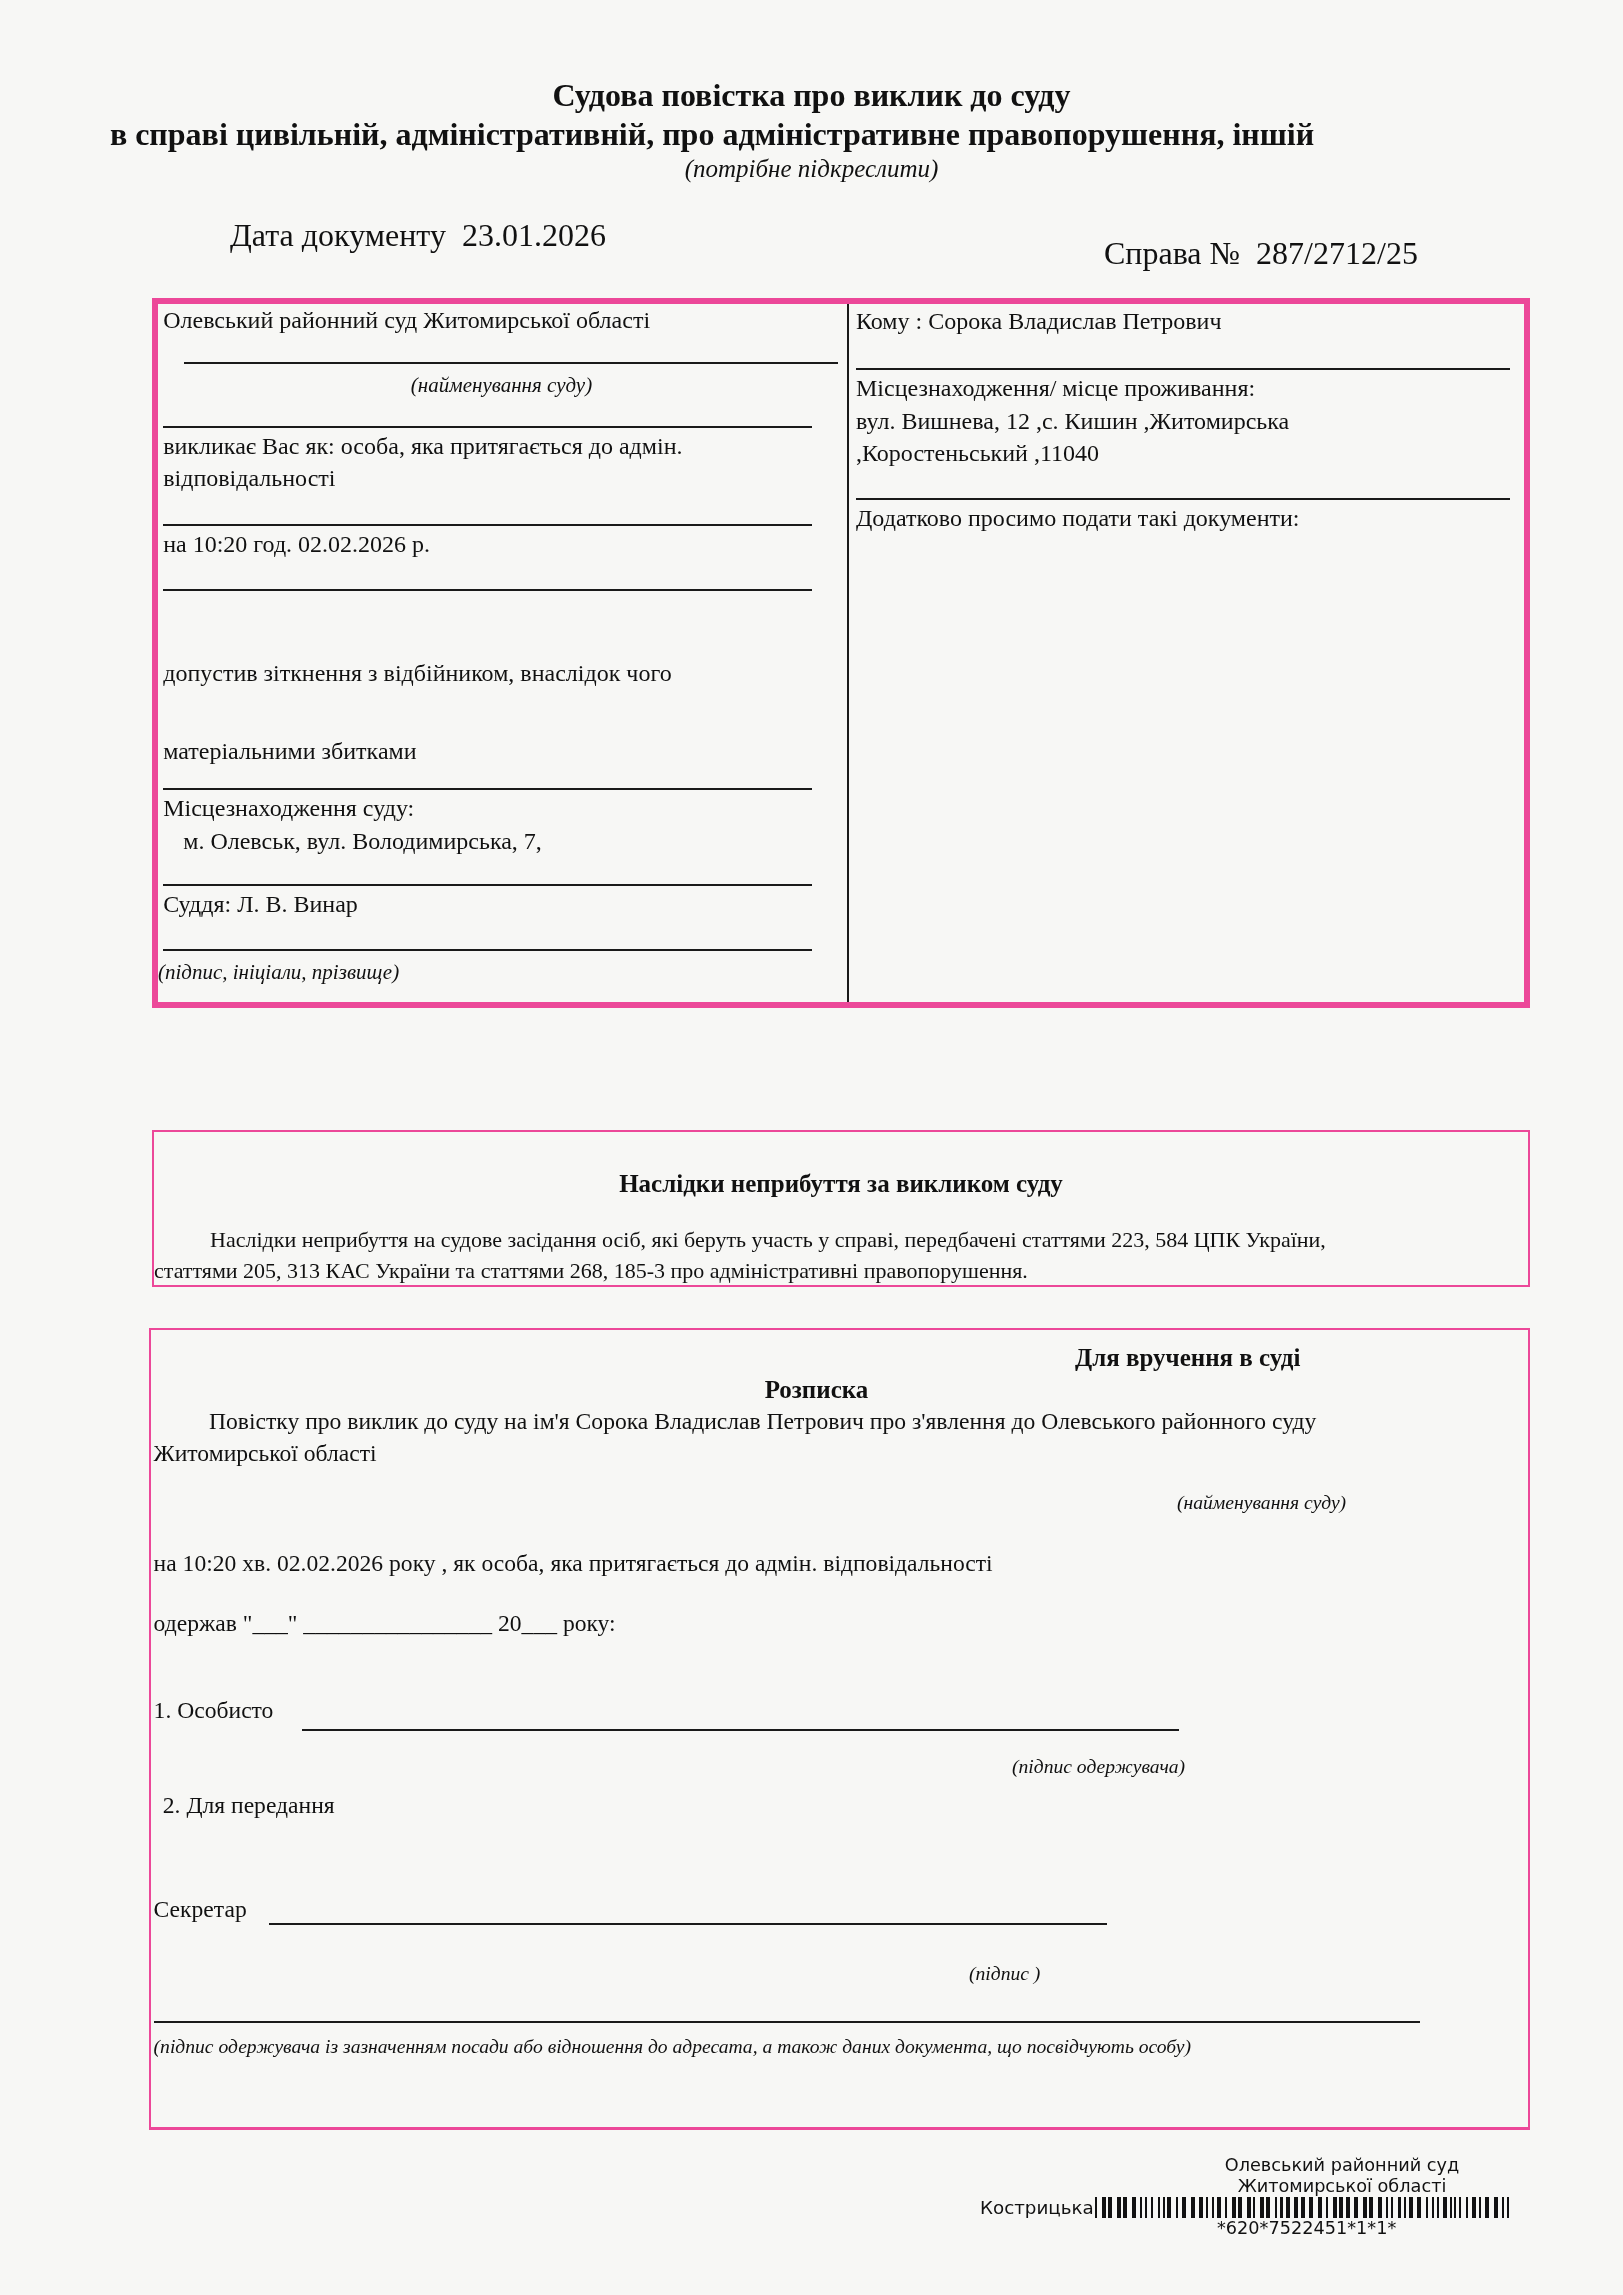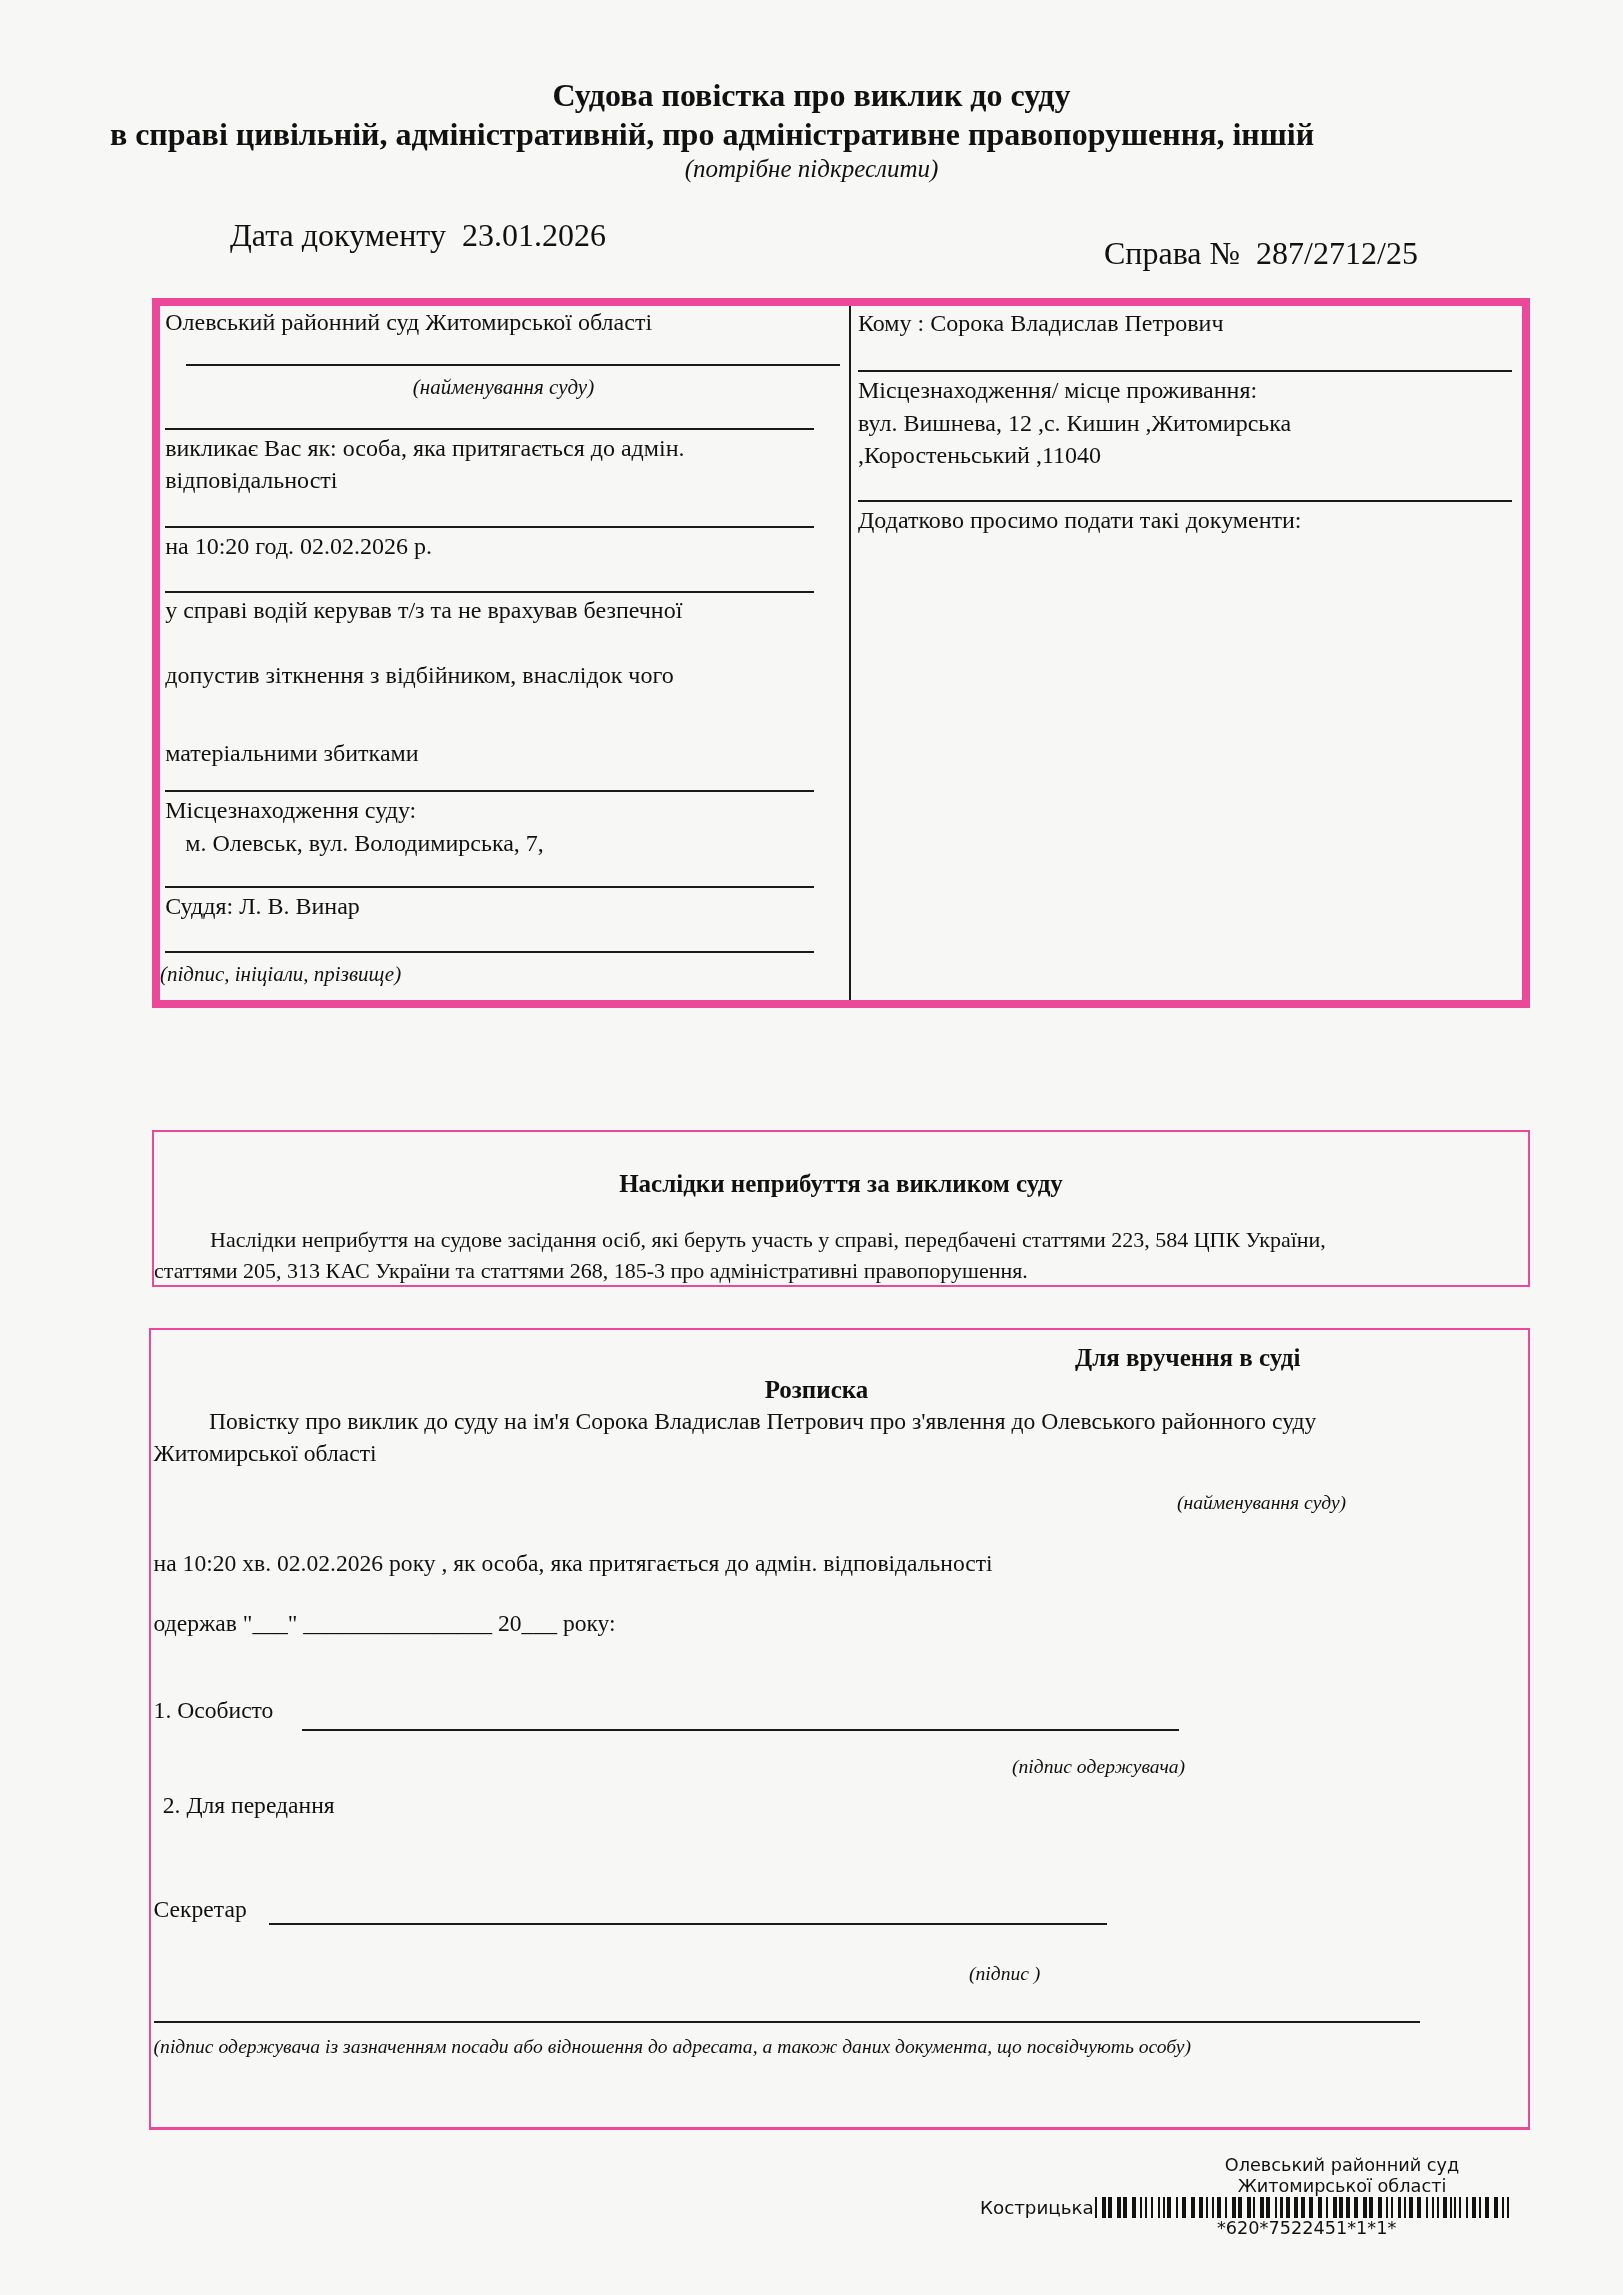--- a/index.html
+++ b/index.html
@@ -8,21 +8,21 @@
     font-family: "Liberation Serif", "DejaVu Serif", serif; color: #111;
   }
   .abs { position: absolute; }
   .title1 { top: 76px; left: 0; width: 1623px; text-align: center; font-size: 32px; font-weight: bold; line-height: 39px; }
   .title2 { top: 115px; left: 0; width: 1424px; text-align: center; font-size: 32px; font-weight: bold; line-height: 39px; }
   .title3 { top: 154px; left: 0; width: 1623px; text-align: center; font-size: 25px; font-style: italic; line-height: 30px; }
   .meta { top: 216px; font-size: 32px; line-height: 39px; }
   .meta-left { left: 230px; }
   .meta-right { left: 1104px; margin-top: 18px; }
 
-  .box { position: absolute; border: 8px solid #ec4899; box-sizing: border-box; }
+  .box { position: absolute; border: 6px solid #ec4899; box-sizing: border-box; }
   .topbox { left: 152px; top: 298px; width: 1378px; height: 710px; }
   .vdiv { position: absolute; left: 689px; top: 0; bottom: 0; border-left: 2px solid #1a1a1a; }
 
   .t { position: absolute; font-size: 24px; line-height: 33px; white-space: nowrap; }
   .it { font-style: italic; font-size: 21px; }
   .hr { position: absolute; height: 0; border-top: 2px solid #1a1a1a; }
 
   .conbox { left: 152px; top: 1130px; width: 1378px; height: 157px; border-width: 2.6px; }
   .con-title { position: absolute; left: 0; width: 100%; top: 36px; text-align: center; font-weight: bold; font-size: 25px; line-height: 31px; }
   .con-text { position: absolute; left: 0; top: 92px; font-size: 22px; line-height: 31px; white-space: nowrap; }
@@ -55,21 +55,20 @@
 
   <div class="t" style="left:5.2px; top:0px;">Олевський районний суд Житомирської області</div>
   <div class="hr" style="left:26px; top:58px; width:654px;"></div>
   <div class="t it" style="left:0; width:687px; text-align:center; top:65px;">(найменування суду)</div>
   <div class="hr" style="left:5.2px; top:122px; width:649px;"></div>
   <div class="t" style="left:5.2px; top:126px;">викликає Вас як:  особа, яка притягається до адмін.</div>
   <div class="t" style="left:5.2px; top:158px;">відповідальності</div>
   <div class="hr" style="left:5.2px; top:220px; width:649px;"></div>
   <div class="t" style="left:5.2px; top:224px;">на 10:20 год. 02.02.2026 р.</div>
   <div class="hr" style="left:5.2px; top:285px; width:649px;"></div>
-  <div class="t" style="left:5.2px; top:288px;">у справі водій керував т/з та не врахував безпечної</div>
   <div class="t" style="left:5.2px; top:353px;">допустив зіткнення з відбійником, внаслідок чого</div>
   <div class="t" style="left:5.2px; top:423px;margin-top:8px;">матеріальними збитками</div>
   <div class="hr" style="left:5.2px; top:484px; width:649px;"></div>
   <div class="t" style="left:5.2px; top:488px;">Місцезнаходження суду:</div>
   <div class="t" style="left:5.2px; top:521px;margin-left:20px;">м. Олевськ, вул. Володимирська, 7,</div>
   <div class="hr" style="left:5.2px; top:580px; width:649px;"></div>
   <div class="t" style="left:5.2px; top:584px;">Суддя: Л. В. Винар</div>
   <div class="hr" style="left:5.2px; top:645px; width:649px;"></div>
   <div class="t it" style="left:0; width:687px; text-align:left; top:652px;">(підпис, ініціали, прізвище)</div>
 

